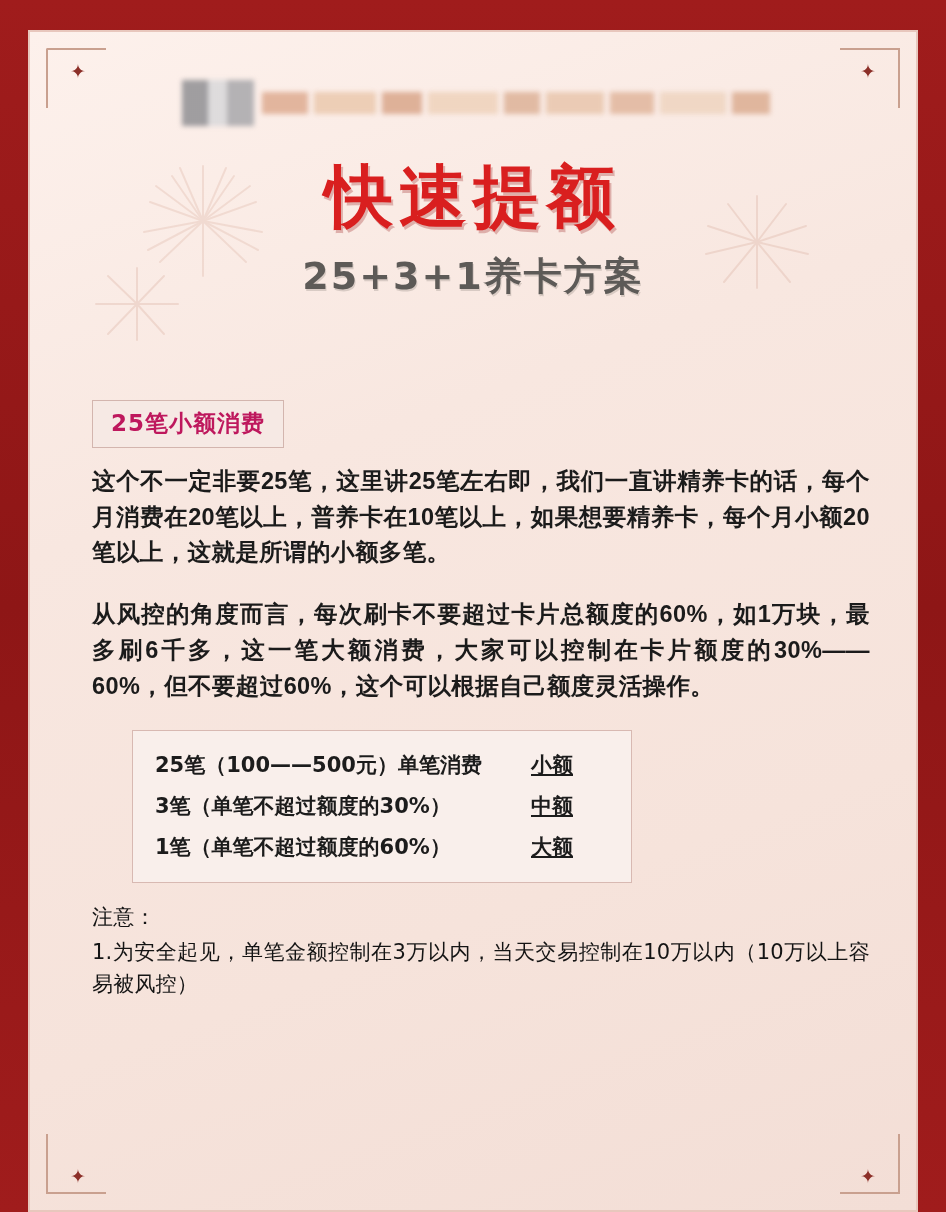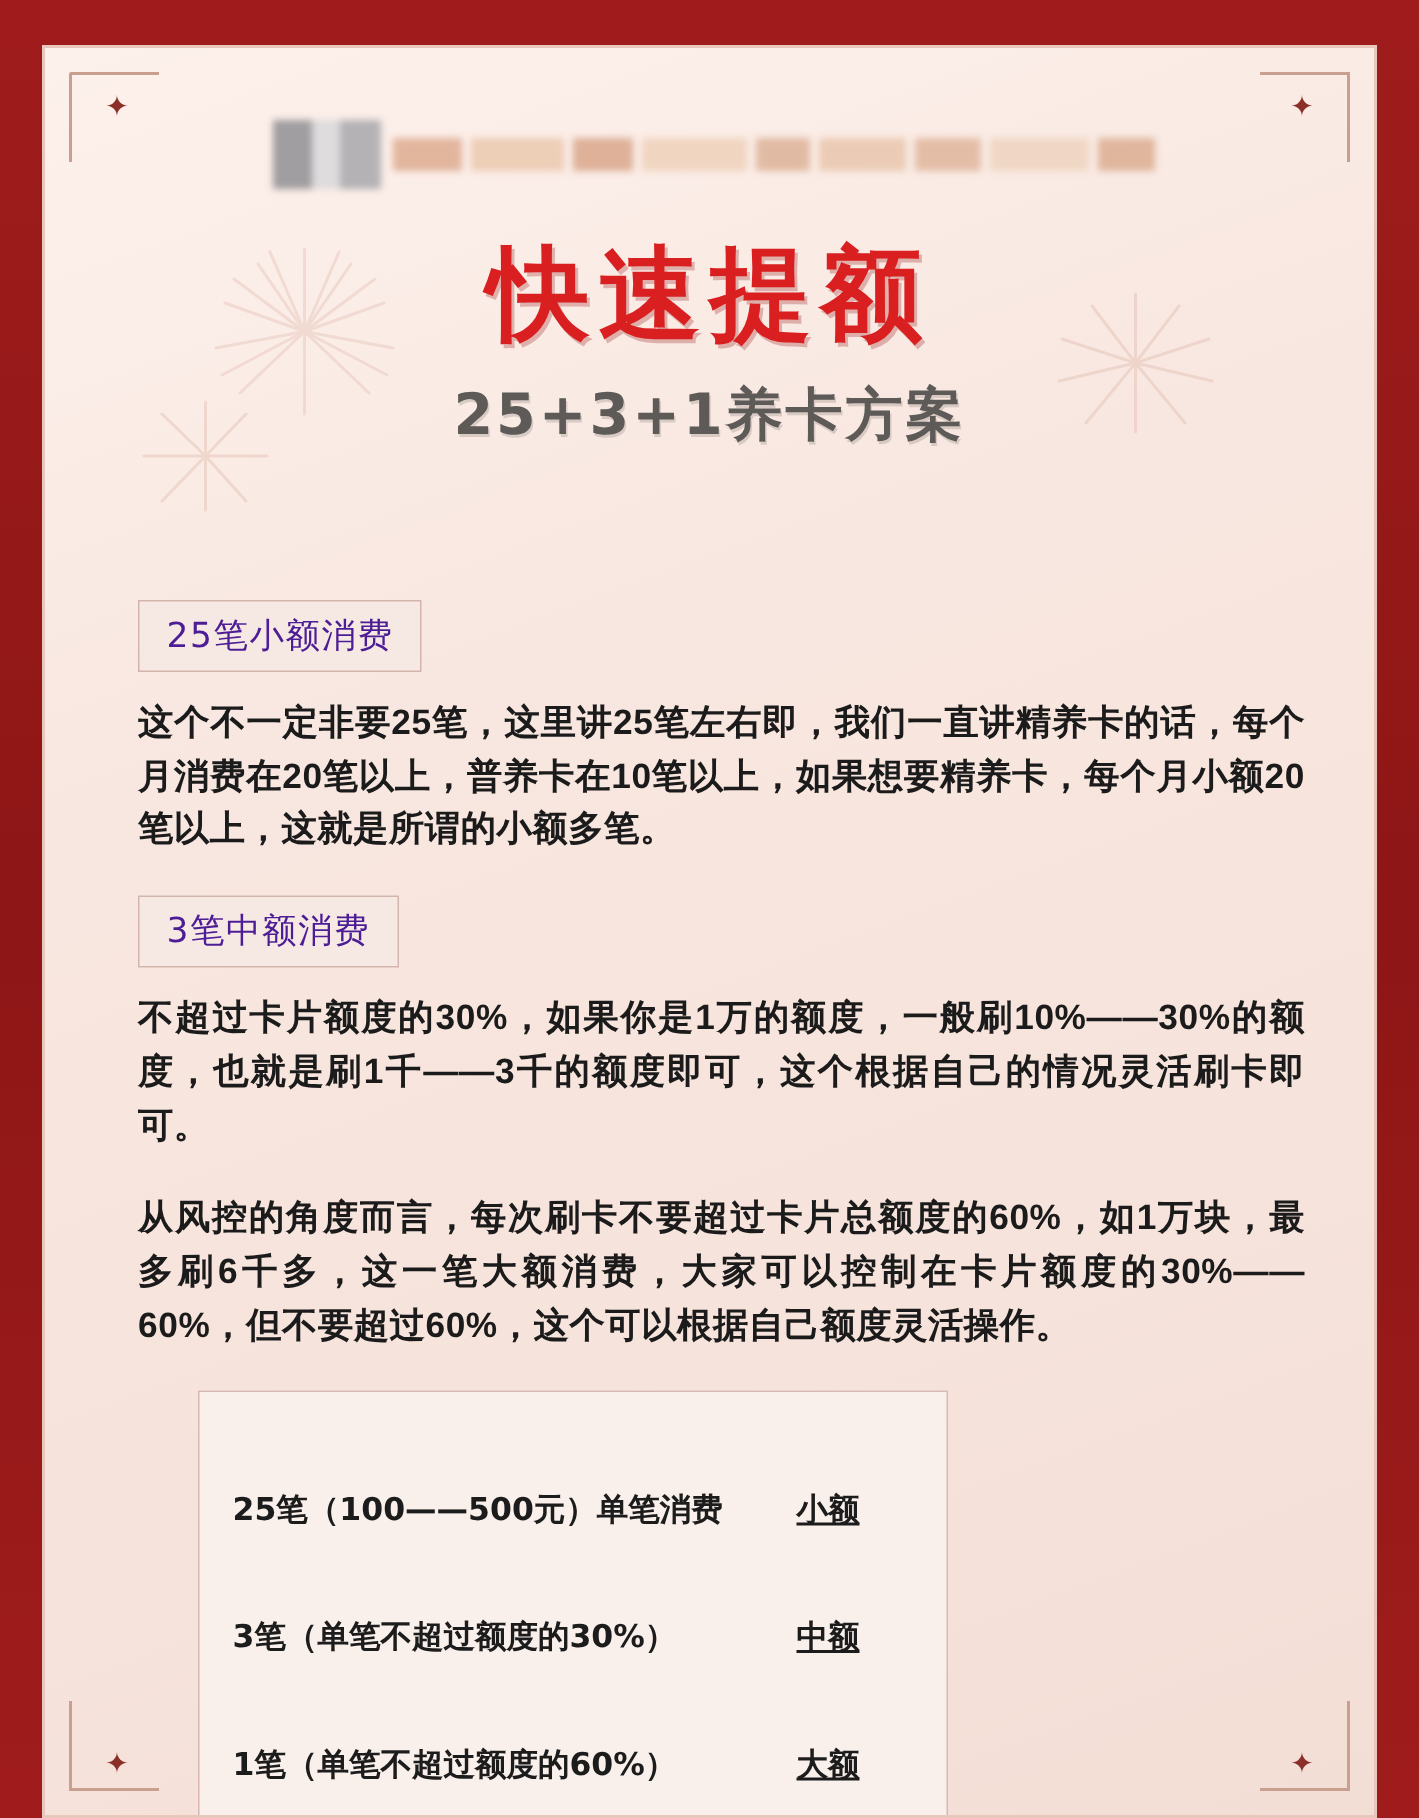--- a/index.html
+++ b/index.html
@@ -124,22 +124,22 @@
     left: 62px;
     right: 46px;
   }
   .sec-head {
     display: inline-block;
     border: 1px solid #d3b5ae;
     background: #f6e9e4;
     padding: 7px 18px 8px 18px;
     font-family: "DejaVu Sans", sans-serif;
     font-size: 23px;
-    font-weight: normal;
-    color: #4c1d95;
+    font-weight: bold;
+    color: #be185d;
     letter-spacing: 1px;
   }
   .para {
     font-family: Liberation Sans, sans-serif;
     font-size: 23.5px;
     font-weight: bold;
     color: #1b1b1b;
     line-height: 1.52;
     margin: 16px 0 26px 0;
     text-align: justify;
@@ -156,21 +156,20 @@
     box-sizing: border-box;
   }
   .summary-row {
     display: flex;
     align-items: baseline;
     font-family: "DejaVu Sans", sans-serif;
     font-size: 21px;
     font-weight: bold;
     color: #1c1c1c;
     line-height: 1.95;
-    margin-top: 44px;
   }
   .summary-row .left { flex: 1; }
   .summary-row .right { width: 82px; text-align: left; text-decoration: underline; }
 
   .notes {
     margin-top: 18px;
     font-family: "DejaVu Sans", sans-serif;
     font-size: 21px;
     color: #141414;
     line-height: 1.55;
@@ -270,24 +269,20 @@
       <div class="sub-title">25+3+1养卡方案</div>
     </div>
 
     <div class="body-zone">
 
       <div class="sec-block">
         <div class="sec-head">25笔小额消费</div>
         <div class="para">这个不一定非要25笔，这里讲25笔左右即，我们一直讲精养卡的话，每个月消费在20笔以上，普养卡在10笔以上，如果想要精养卡，每个月小额20笔以上，这就是所谓的小额多笔。</div>
       </div>
 
-      <div class="sec-block">
-        <div class="sec-head">3笔中额消费</div>
-        <div class="para">不超过卡片额度的30%，如果你是1万的额度，一般刷10%——30%的额度，也就是刷1千——3千的额度即可，这个根据自己的情况灵活刷卡即可。</div>
-      </div>
 
       <div class="sec-block">
         <div class="para">从风控的角度而言，每次刷卡不要超过卡片总额度的60%，如1万块，最多刷6千多，这一笔大额消费，大家可以控制在卡片额度的30%——60%，但不要超过60%，这个可以根据自己额度灵活操作。</div>
       </div>
 
       <div class="summary-box">
         <div class="summary-row">
           <span class="left">25笔（100——500元）单笔消费</span>
           <span class="right">小额</span>
         </div>

